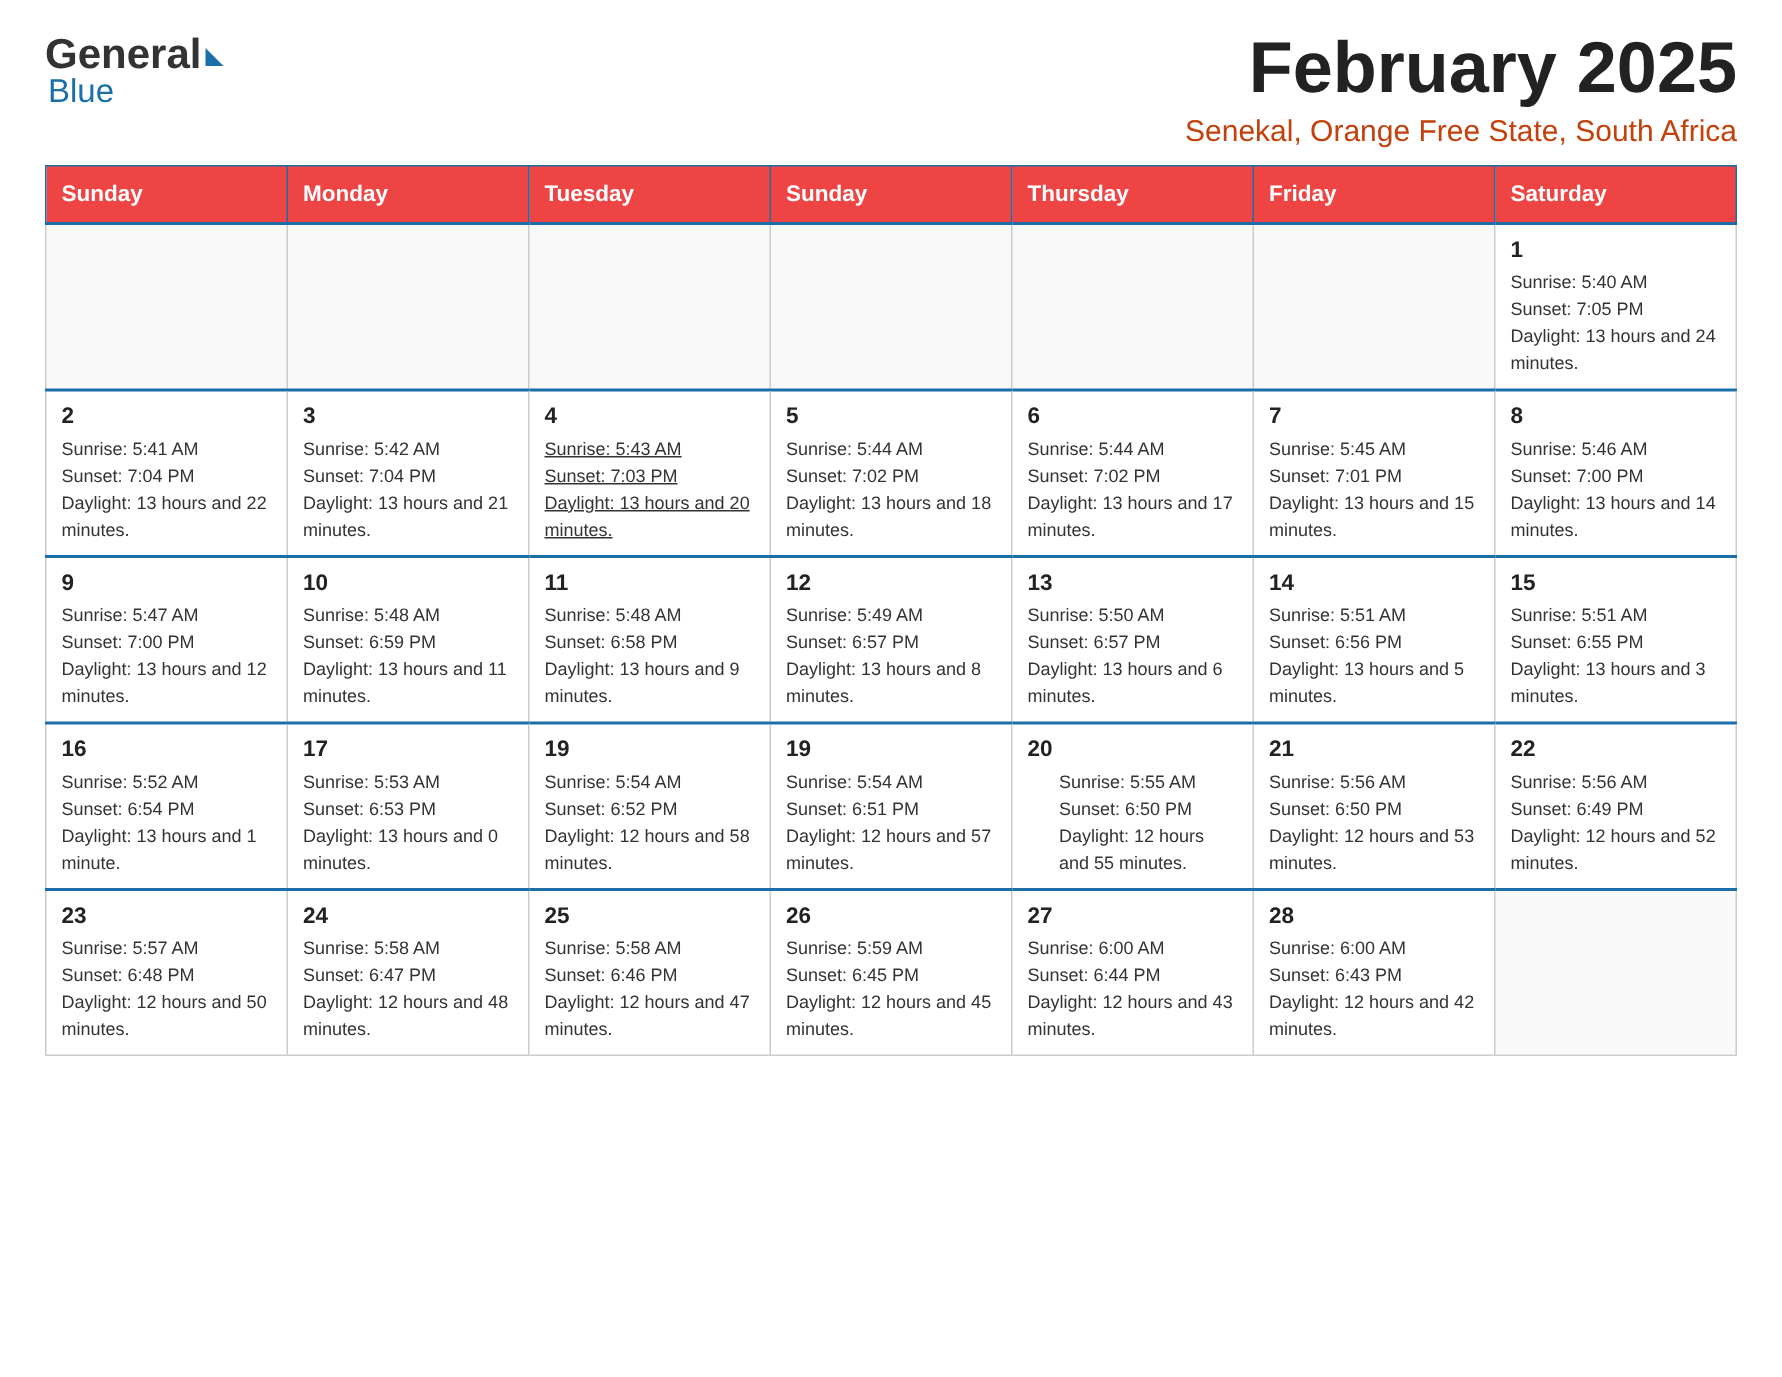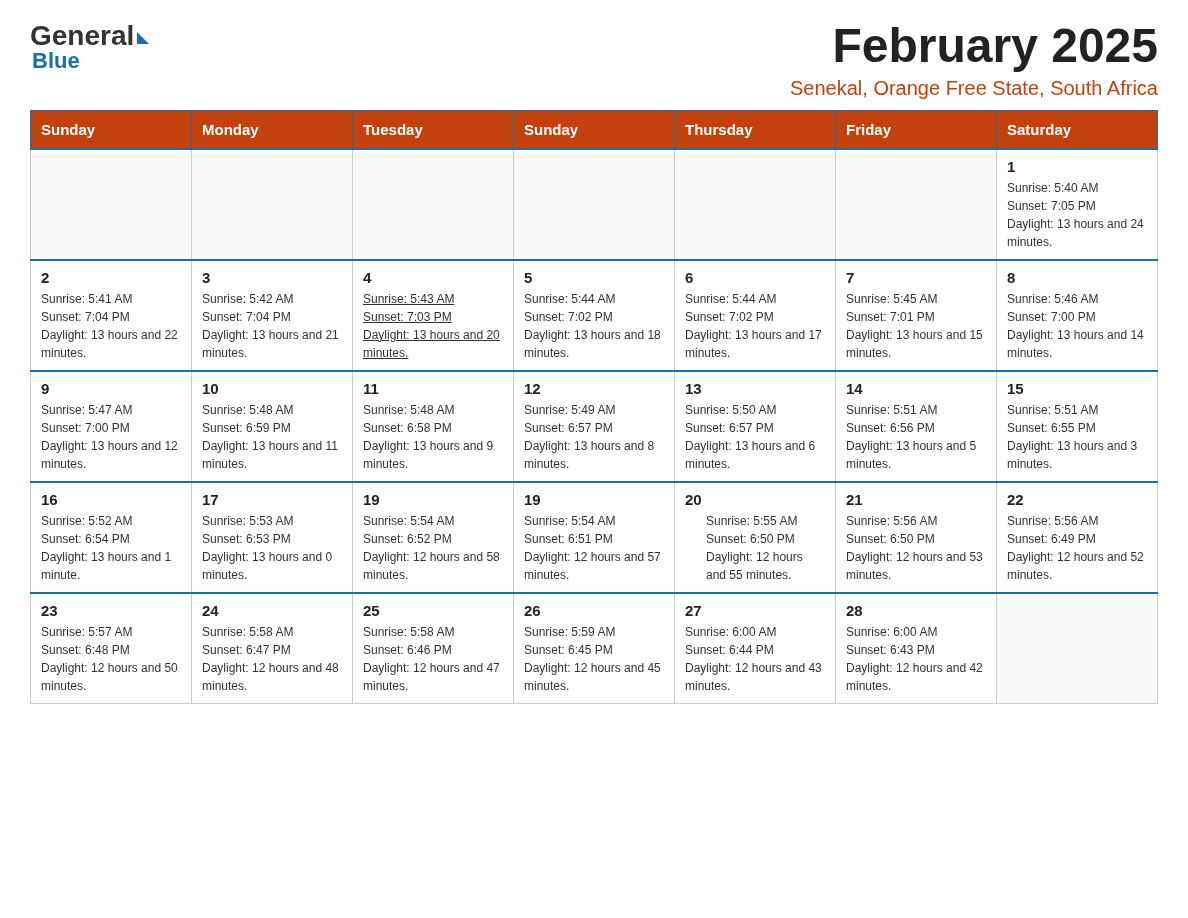--- a/index.html
+++ b/index.html
@@ -34,21 +34,21 @@
       width: 0;
       height: 0;
       border-left: 12px solid #1a6fa8;
       border-top: 12px solid transparent;
       border-bottom: 0px solid transparent;
       margin-left: 3px;
       margin-top: 4px;
     }
     .logo-blue {
       font-size: 22px;
-      font-weight: bold;
+      font-weight: normal;
       color: #1a6fa8;
       margin-top: -4px;
       margin-left: 2px;
     }
     .title-section {
       text-align: right;
     }
     .month-title {
       font-size: 48px;
       font-weight: bold;
@@ -59,21 +59,21 @@
       font-size: 20px;
       color: #c2410c;
       margin-top: 4px;
     }
     .calendar {
       width: 100%;
       border-collapse: collapse;
       margin-top: 8px;
     }
     .calendar th {
-      background-color: #c2410c;
+      background-color: #ef4444;
       color: #fff;
       font-size: 15px;
       font-weight: bold;
       padding: 10px 10px;
       text-align: left;
       border: 1px solid #1a6fa8;
     }
     .calendar td {
       border: 1px solid #ccc;
       vertical-align: top;

